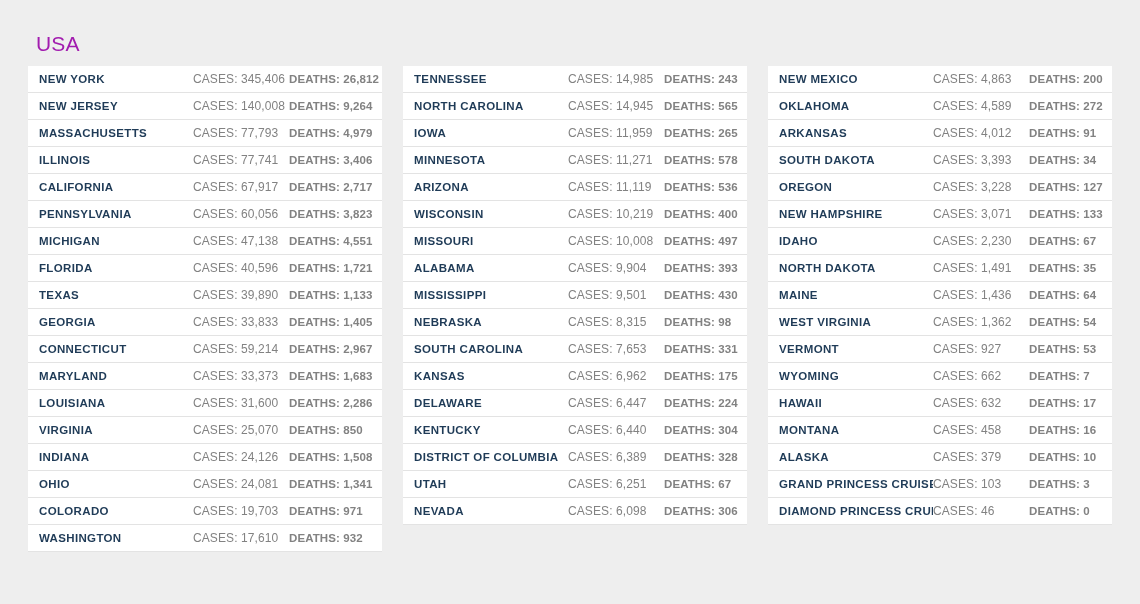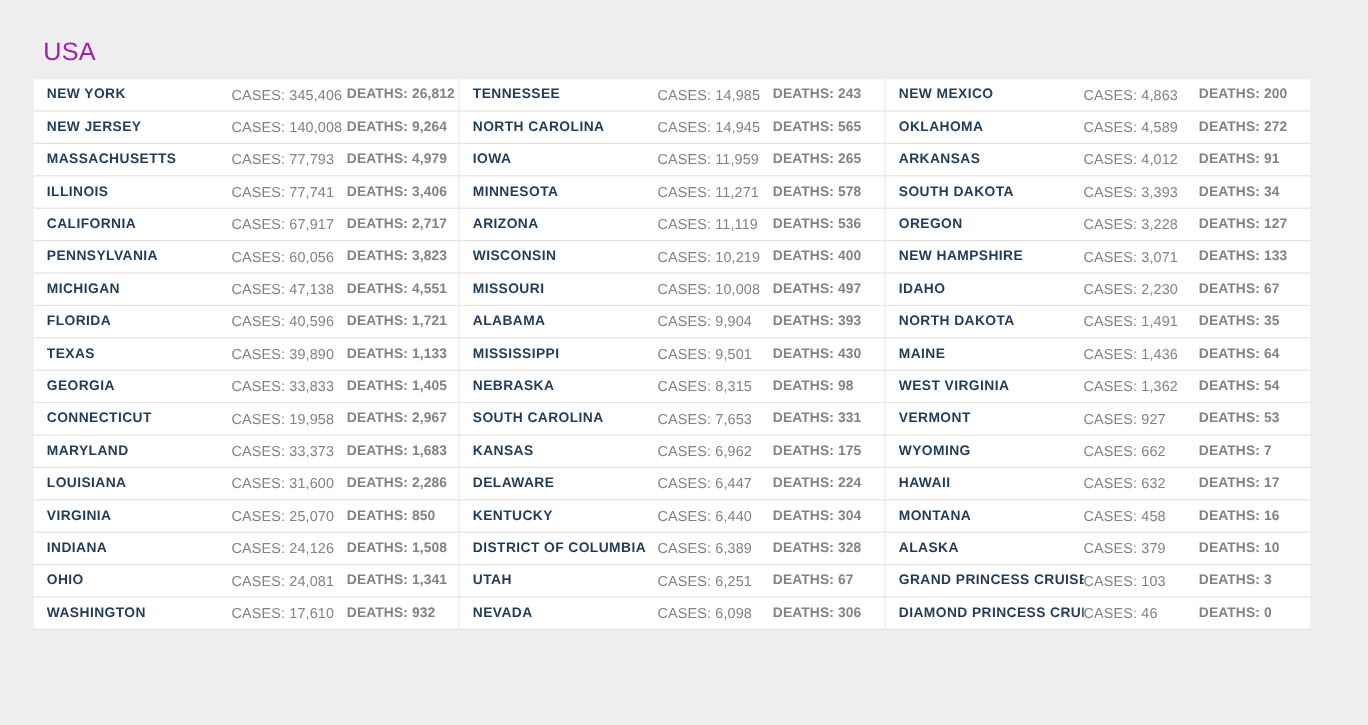--- a/index.html
+++ b/index.html
@@ -29,21 +29,21 @@
     letter-spacing: 0.2px;
     line-height: 26px;
   }
 
   .columns {
     position: absolute;
     left: 28px;
     top: 66px;
     width: 1084px;
     display: flex;
-    gap: 1px;
+    gap: 21px;
     align-items: flex-start;
   }
 
   .state-column {
     width: 354px;
     display: flex;
     flex-direction: column;
     gap: 1px;
     background: #e3e3e3;
     padding-bottom: 1px;
@@ -140,21 +140,21 @@
           <span class="state-cases">CASES: 39,890</span>
           <span class="state-deaths">DEATHS: 1,133</span>
         </div>
         <div class="state-row">
           <span class="state-name">GEORGIA</span>
           <span class="state-cases">CASES: 33,833</span>
           <span class="state-deaths">DEATHS: 1,405</span>
         </div>
         <div class="state-row">
           <span class="state-name">CONNECTICUT</span>
-          <span class="state-cases">CASES: 19,958</span>
+          <span class="state-cases">CASES: 59,214</span>
           <span class="state-deaths">DEATHS: 2,967</span>
         </div>
         <div class="state-row">
           <span class="state-name">MARYLAND</span>
           <span class="state-cases">CASES: 33,373</span>
           <span class="state-deaths">DEATHS: 1,683</span>
         </div>
         <div class="state-row">
           <span class="state-name">LOUISIANA</span>
           <span class="state-cases">CASES: 31,600</span>
@@ -169,20 +169,25 @@
           <span class="state-name">INDIANA</span>
           <span class="state-cases">CASES: 24,126</span>
           <span class="state-deaths">DEATHS: 1,508</span>
         </div>
         <div class="state-row">
           <span class="state-name">OHIO</span>
           <span class="state-cases">CASES: 24,081</span>
           <span class="state-deaths">DEATHS: 1,341</span>
         </div>
         <div class="state-row">
+          <span class="state-name">COLORADO</span>
+          <span class="state-cases">CASES: 19,703</span>
+          <span class="state-deaths">DEATHS: 971</span>
+        </div>
+        <div class="state-row">
           <span class="state-name">WASHINGTON</span>
           <span class="state-cases">CASES: 17,610</span>
           <span class="state-deaths">DEATHS: 932</span>
         </div>
       </div>
     <div class="state-column">
         <div class="state-row">
           <span class="state-name">TENNESSEE</span>
           <span class="state-cases">CASES: 14,985</span>
           <span class="state-deaths">DEATHS: 243</span>

